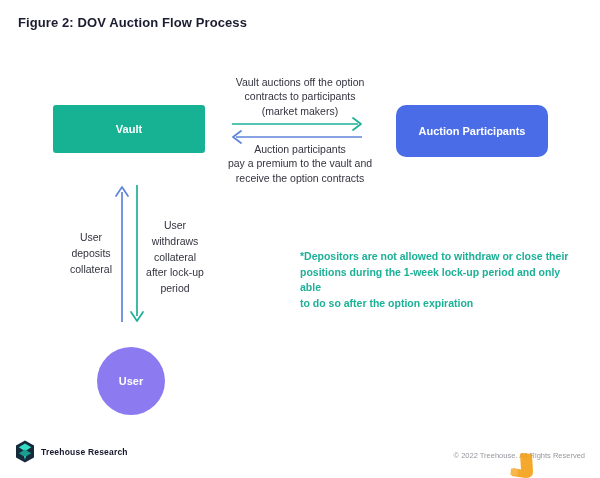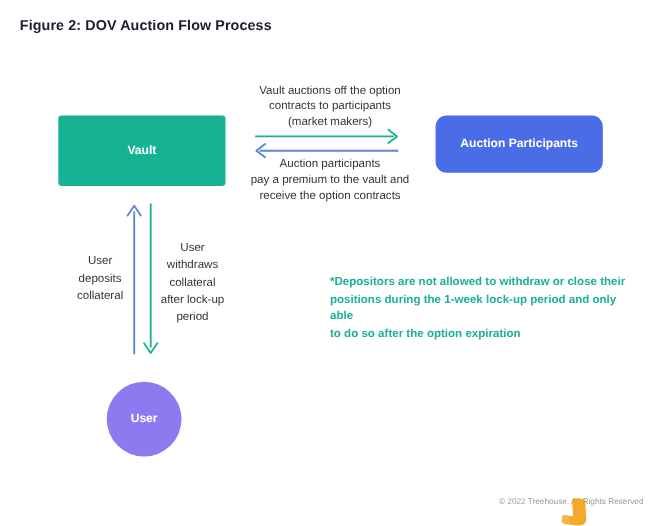--- a/index.html
+++ b/index.html
@@ -15,21 +15,21 @@
   .fig-title {
     position:absolute; left:18px; top:15px;
     font-size:13px; font-weight:bold; color:#1c1c30;
     letter-spacing:0.1px;
   }
   .node {
     position:absolute; display:flex; align-items:center; justify-content:center;
     color:#ffffff; font-weight:bold; font-size:11px; text-align:center;
   }
   .vault-box {
-    left:53px; top:105px; width:152px; height:64px;
+    left:53px; top:105px; width:152px; height:48px;
     background:#17b294; border-radius:3px;
   }
   .auction-box {
     left:396px; top:105px; width:152px; height:52px;
     background:#4a6ce6; border-radius:10px;
   }
   .user-circle {
     left:97px; top:347px; width:68px; height:68px;
     background:#8b7af0; border-radius:50%;
   }
@@ -126,20 +126,29 @@
 period</div>
 
   <div class="note-text">*Depositors are not allowed to withdraw or close their
 positions during the 1-week lock-up period and only able
 to do so after the option expiration</div>
 
   <div class="node user-circle">
     <span>User</span>
   </div>
 
+  <div class="footer-brand">
+    <svg width="18" height="23" viewBox="0 0 26 32">
+      <path d="M13 0 L26 7.5 L26 24.5 L13 32 L0 24.5 L0 7.5 Z" fill="#152a3a"></path>
+      <path d="M13 4.5 L22 10 L13 15.5 L4 10 Z" fill="#35dcc6"></path>
+      <path d="M13 13 L22 18.5 L13 24 L4 18.5 Z" fill="#1a9e8f"></path>
+      <path d="M11.5 23 L14.5 23 L13 28 Z" fill="#35dcc6"></path>
+    </svg>
+    <span class="brand-name">Treehouse Research</span>
+  </div>
 
   <div class="copyright">© 2022 Treehouse. All Rights Reserved</div>
 
   <div class="watermark">
     <svg width="26" height="27" viewBox="0 0 26 27">
       <path d="M14 1 L23 2 L24 20 Q24 26 16 26 L3 24 L4 16 L12 17.5 L11 2 Z" fill="#f5a21b"></path>
       <path d="M2 16.5 L9 17.3 L8.4 23.8 L1.4 23 Z" fill="#f7b13e"></path>
     </svg>
     <span class="watermark-text">金色财经</span>
   </div>

